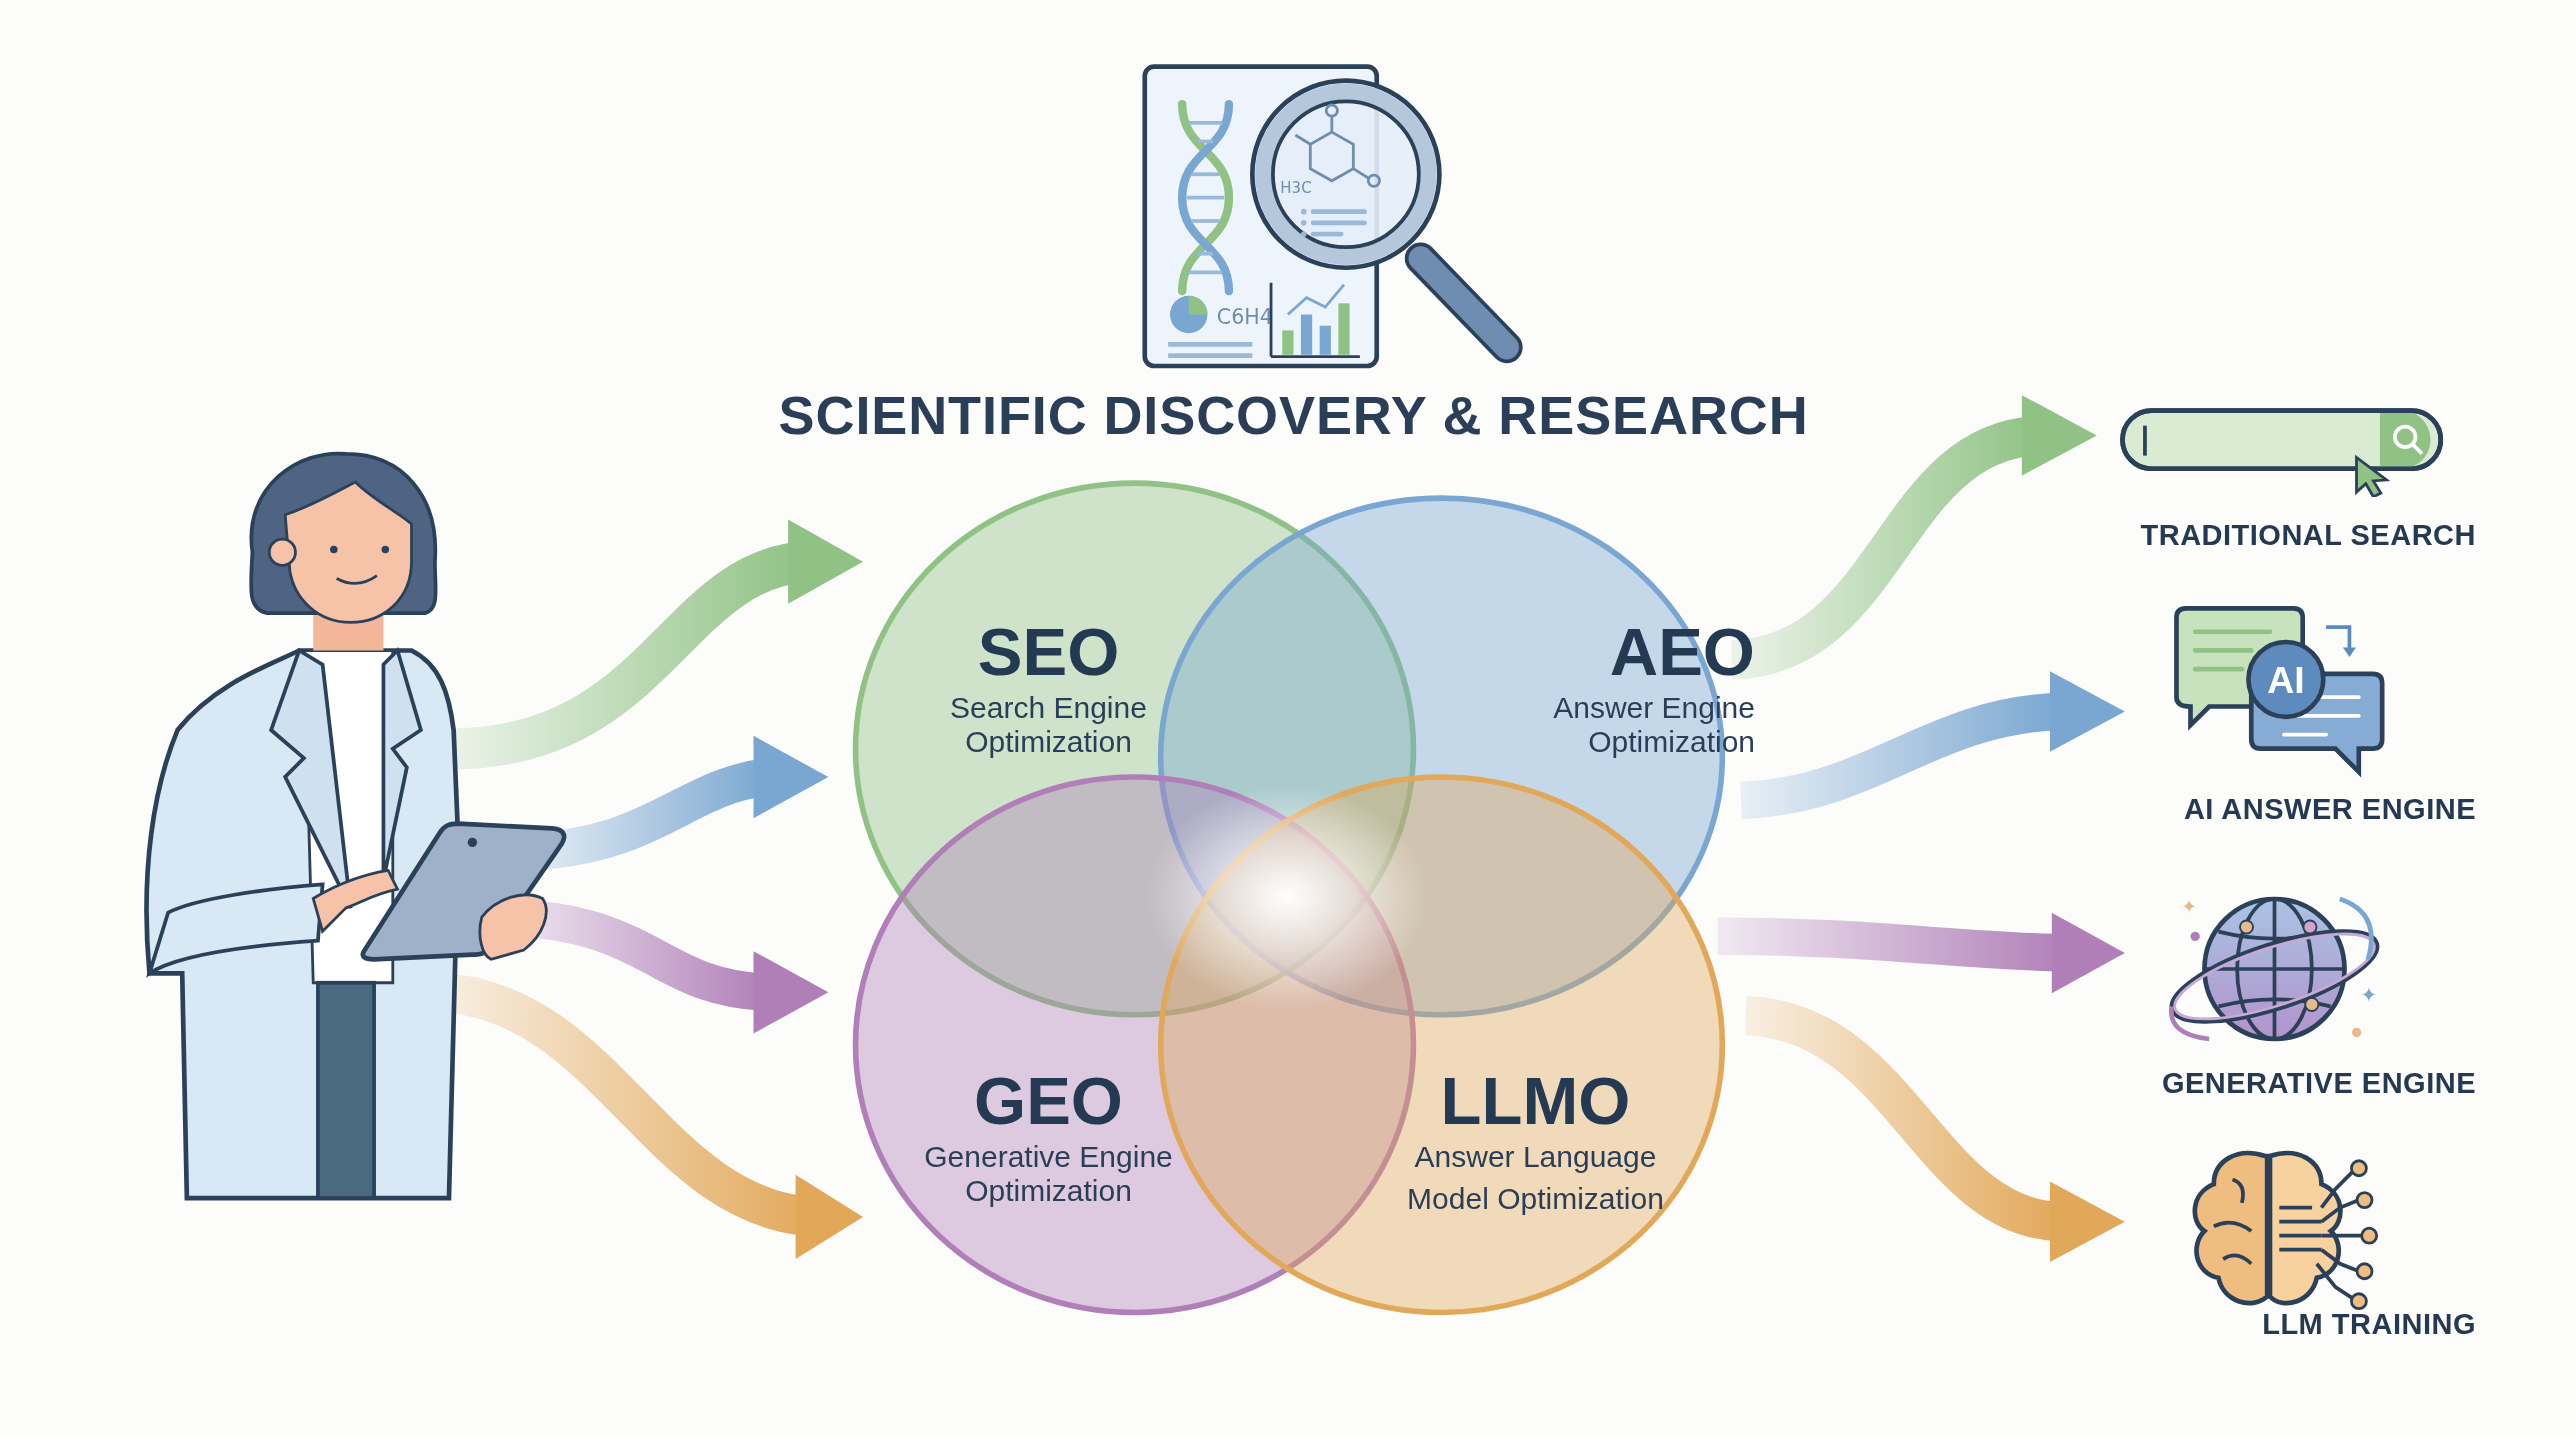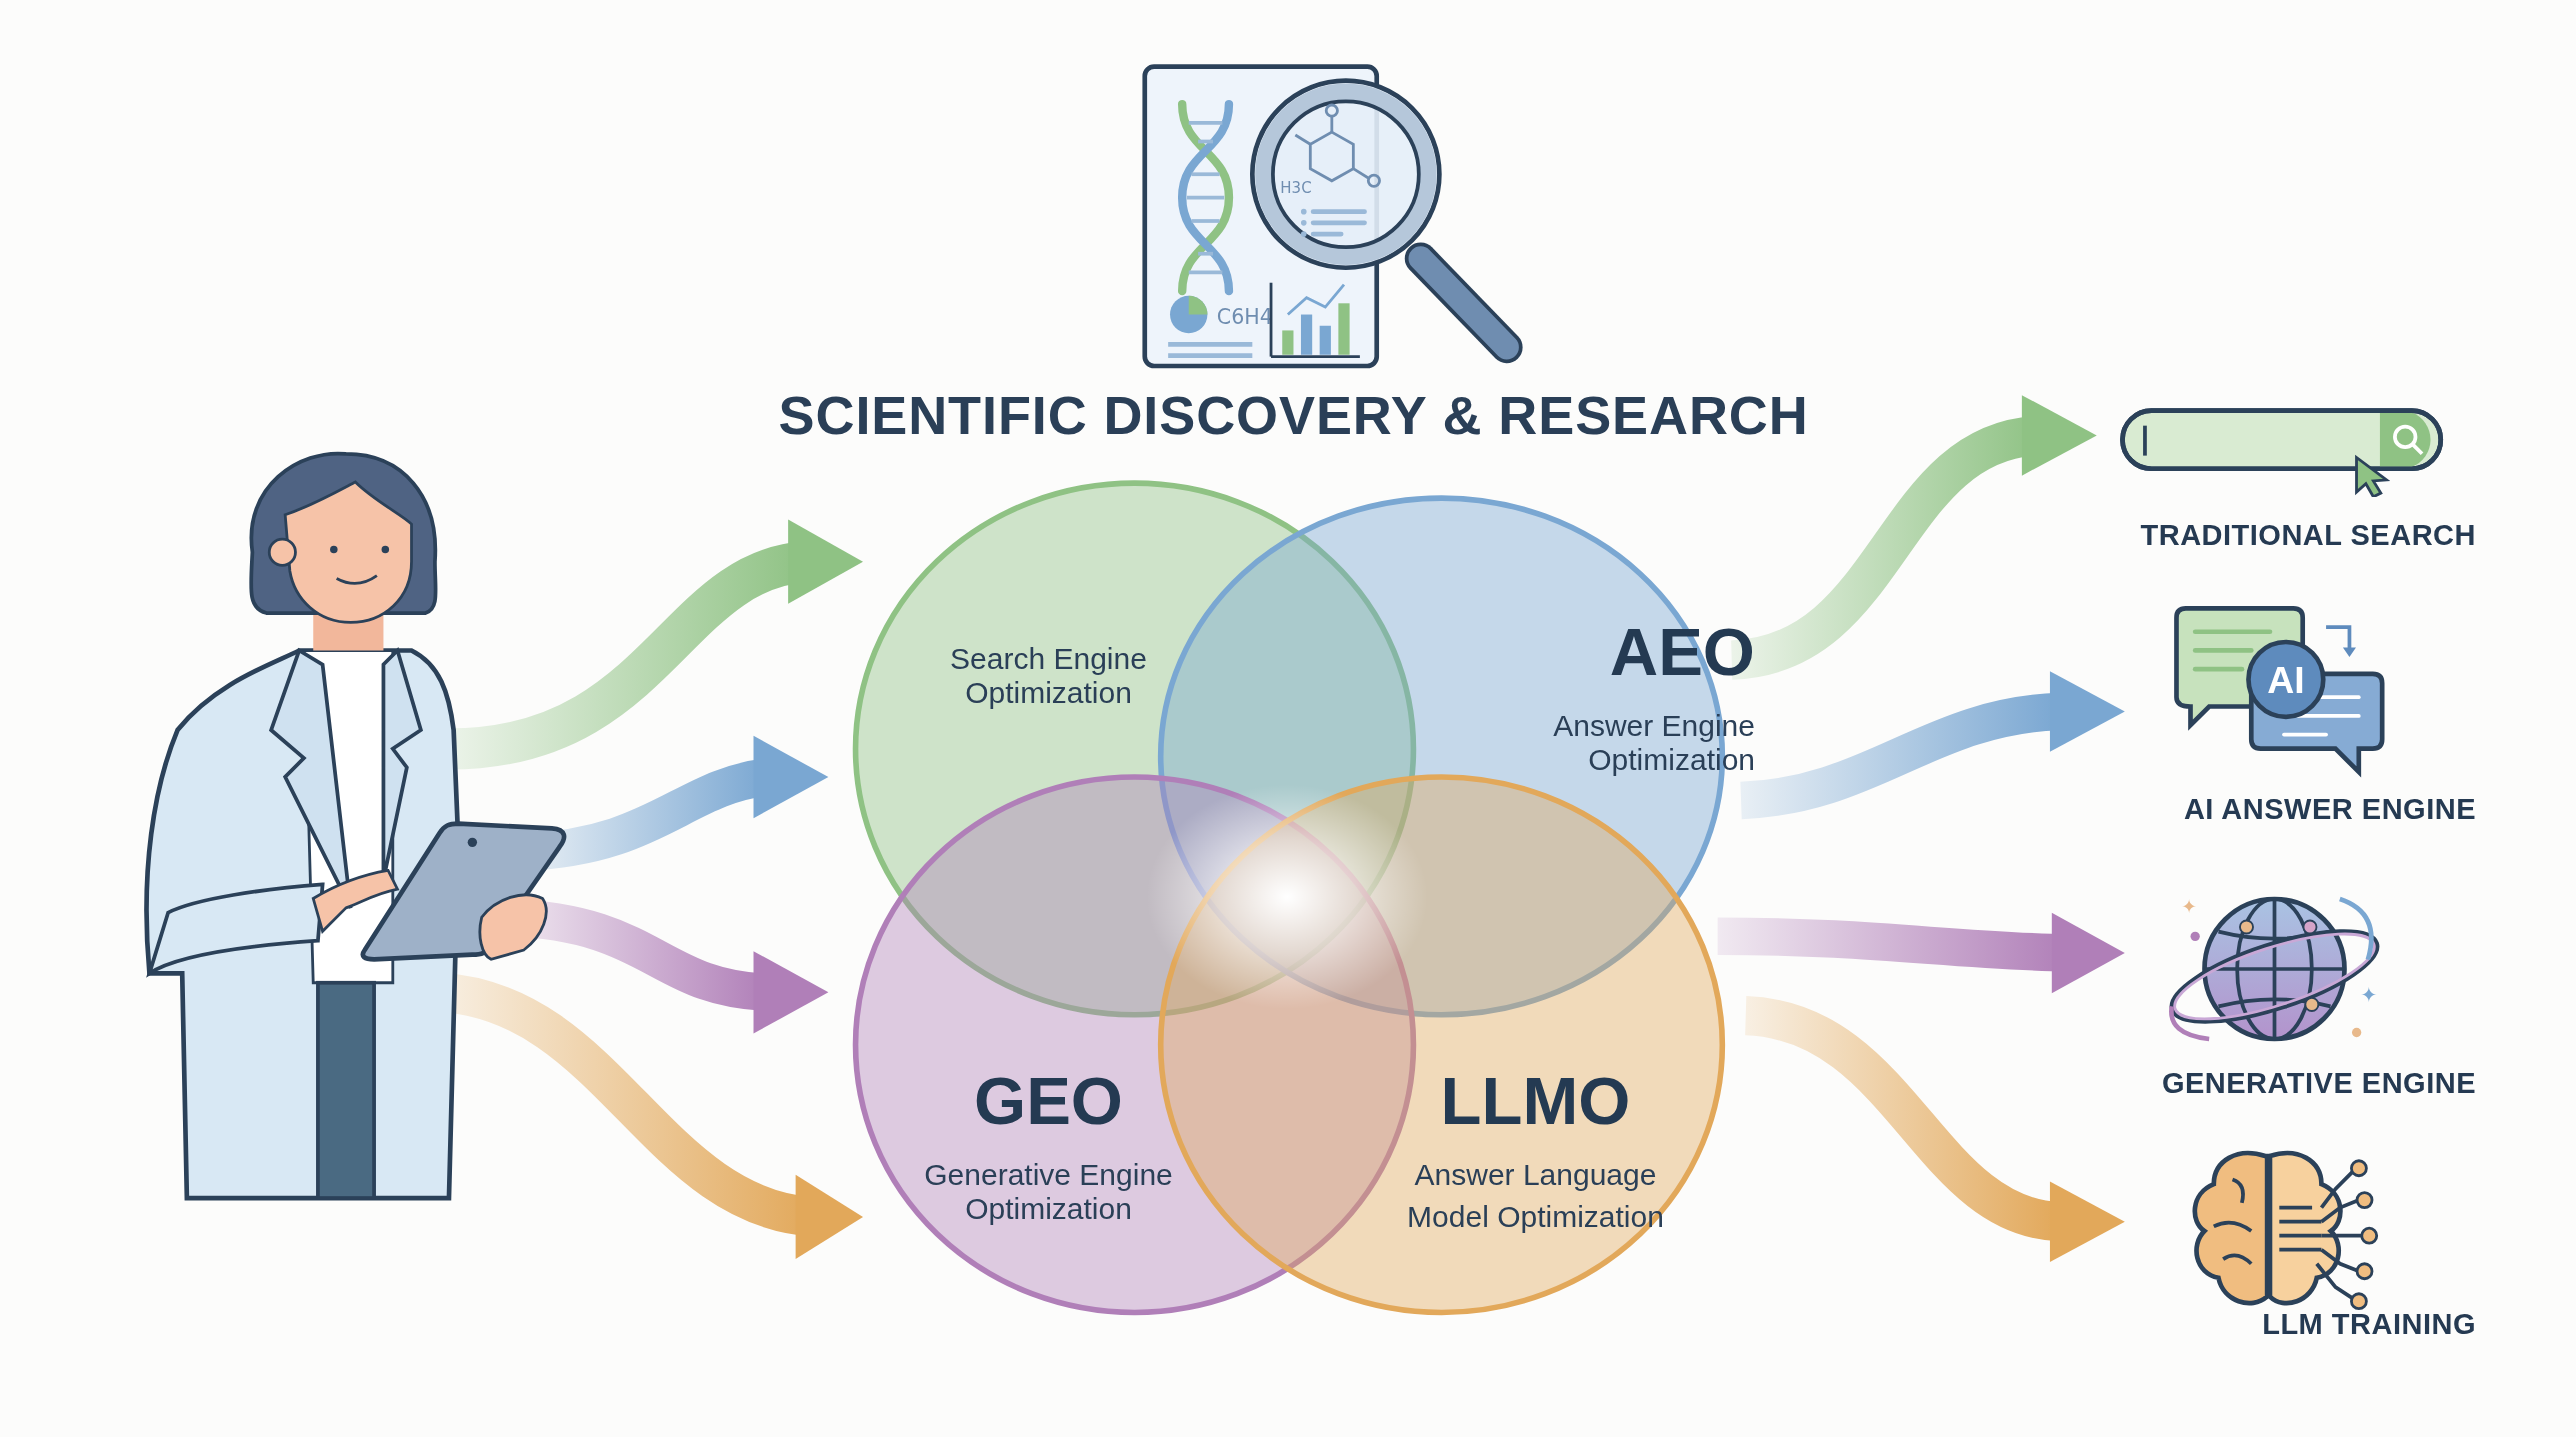--- a/index.html
+++ b/index.html
@@ -13,21 +13,21 @@
   .stage { position: absolute; inset: 0; }
   svg.layer { position: absolute; left: 0; top: 0; }
   .title {
     position: absolute; left: 0; width: 2576px; top: 384px;
     text-align: center; font-weight: 700; font-size: 54px; letter-spacing: 0.9px;
     color: #2a3f57;
     padding-left: 5.6px;
   }
   .venn-label { position: absolute; text-align: center; width: 393px; }
   .venn-abbr { font-weight: 700; font-size: 67px; color: #243a52; line-height: 1; }
-  .venn-full { font-size: 30px; color: #2a3f57; line-height: 34px; margin-top: 24px; }
+  .venn-full { font-size: 30px; color: #2a3f57; line-height: 34px; margin-top: 6px; }
   .out-label {
     position: absolute; width: 393px; text-align: right;
     font-weight: 700; font-size: 29px; color: #253a52; letter-spacing: 0.5px;
   }
 </style>
 </head>
 <body>
 
 <div class="stage">
 
@@ -143,20 +143,21 @@
     <g fill="#9ab9d8">
         <circle cx="175" cy="160" r="3"></circle>
         <circle cx="175" cy="172" r="3"></circle>
         <circle cx="175" cy="184" r="3"></circle>
       </g>
   </svg>
 
   <div class="title">SCIENTIFIC DISCOVERY &amp; RESEARCH</div>
 
   <div class="venn-label" style="left:852px; top:618px;">
+    <div class="venn-abbr">SEO</div>
     <div class="venn-full">Search Engine</div>
     <div class="venn-full" style="margin-top:0">Optimization</div>
   </div>
   <div class="venn-label" style="left:1362px; top:618px;text-align:right;">
     <div class="venn-abbr">AEO</div>
     <div class="venn-full">Answer Engine</div>
     <div class="venn-full" style="margin-top:0">Optimization</div>
   </div>
   <div class="venn-label" style="left:852px; top:1067px;">
     <div class="venn-abbr">GEO</div>

